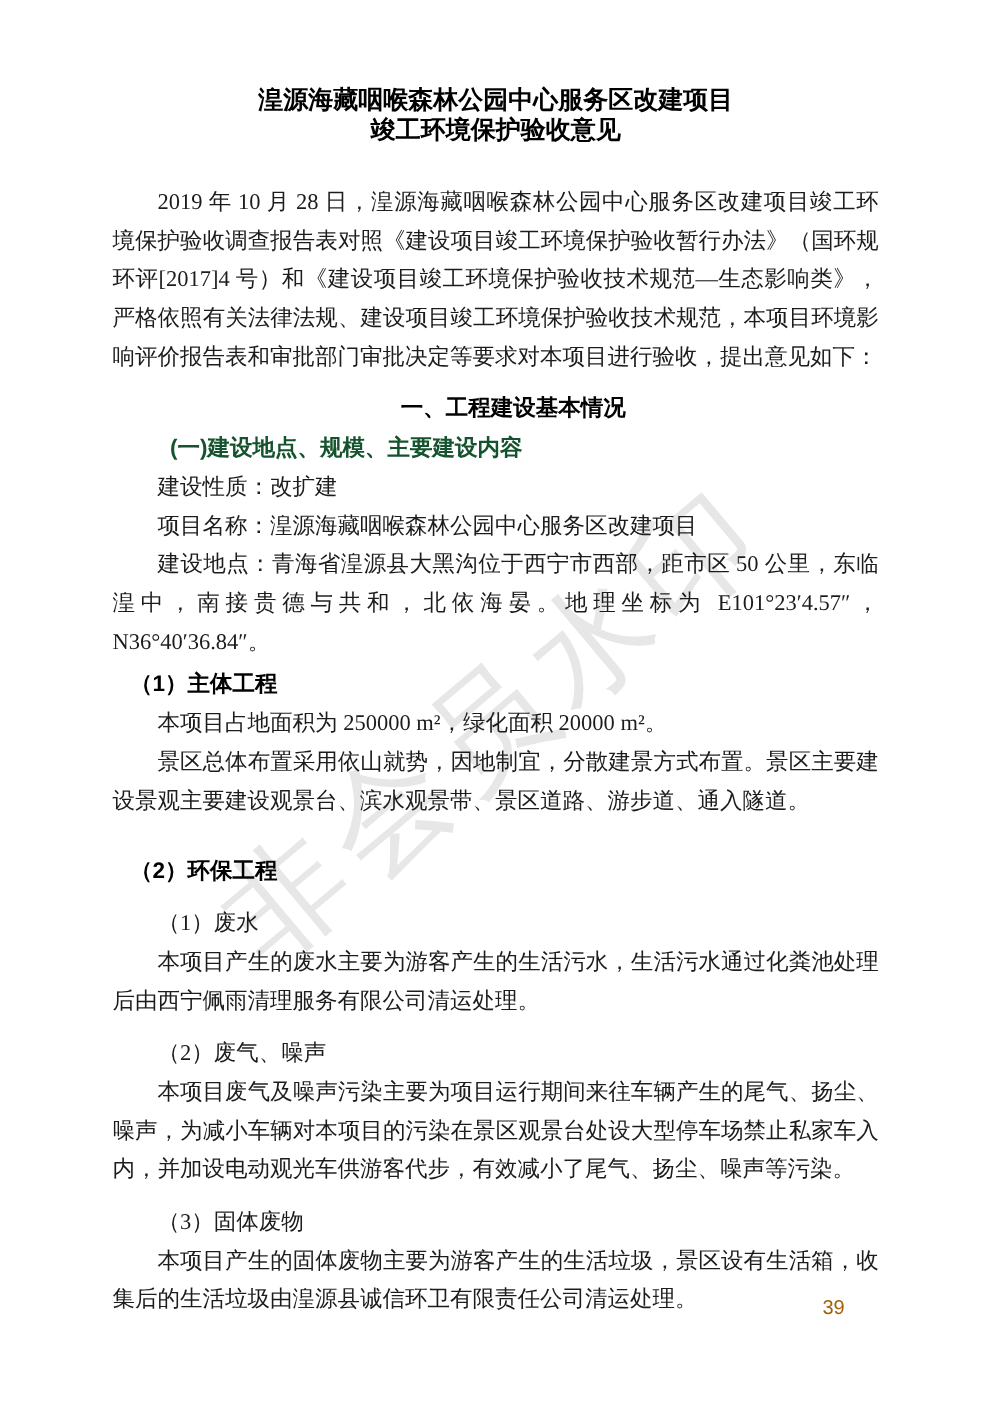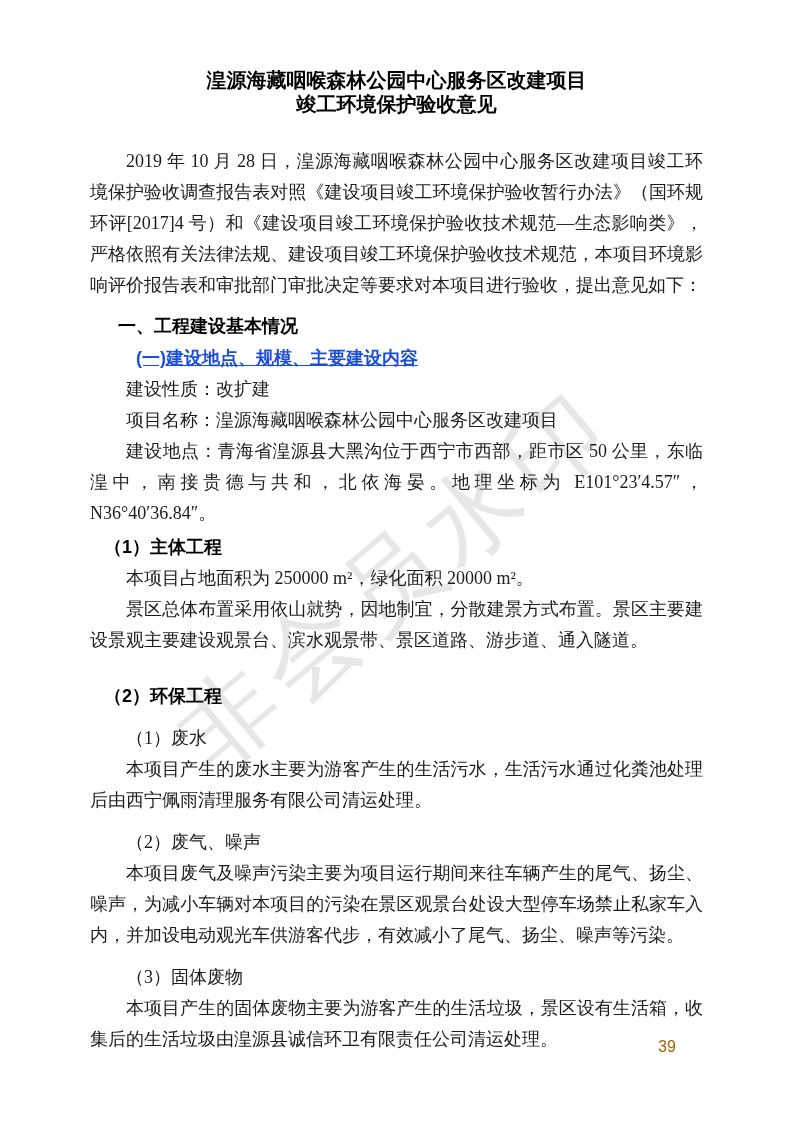--- a/index.html
+++ b/index.html
@@ -52,28 +52,28 @@
     text-align: justify;
     text-indent: 2em;
   }
   .intro { margin-top: 30px; }
   .h-level1 {
     margin: 10px 0 0 28px;
     font-family: "Liberation Sans", "DejaVu Sans", sans-serif;
     font-weight: bold;
     font-size: 18px;
     color: #000;
+    text-align: center;
   }
   .h-level2 {
     margin: 1px 0 0 46px;
     font-family: "Liberation Sans", "DejaVu Sans", sans-serif;
     font-weight: bold;
     font-size: 18px;
-    color: #1d4ed8;
-    text-decoration: underline;
+    color: #14532d;
   }
   .h-level3 {
     margin: 3px 0 0 14px;
     font-family: "Liberation Sans", "DejaVu Sans", sans-serif;
     font-weight: bold;
     font-size: 18px;
     color: #000000;
   }
   .item-heading {
     margin: 3px 0 0 0;

